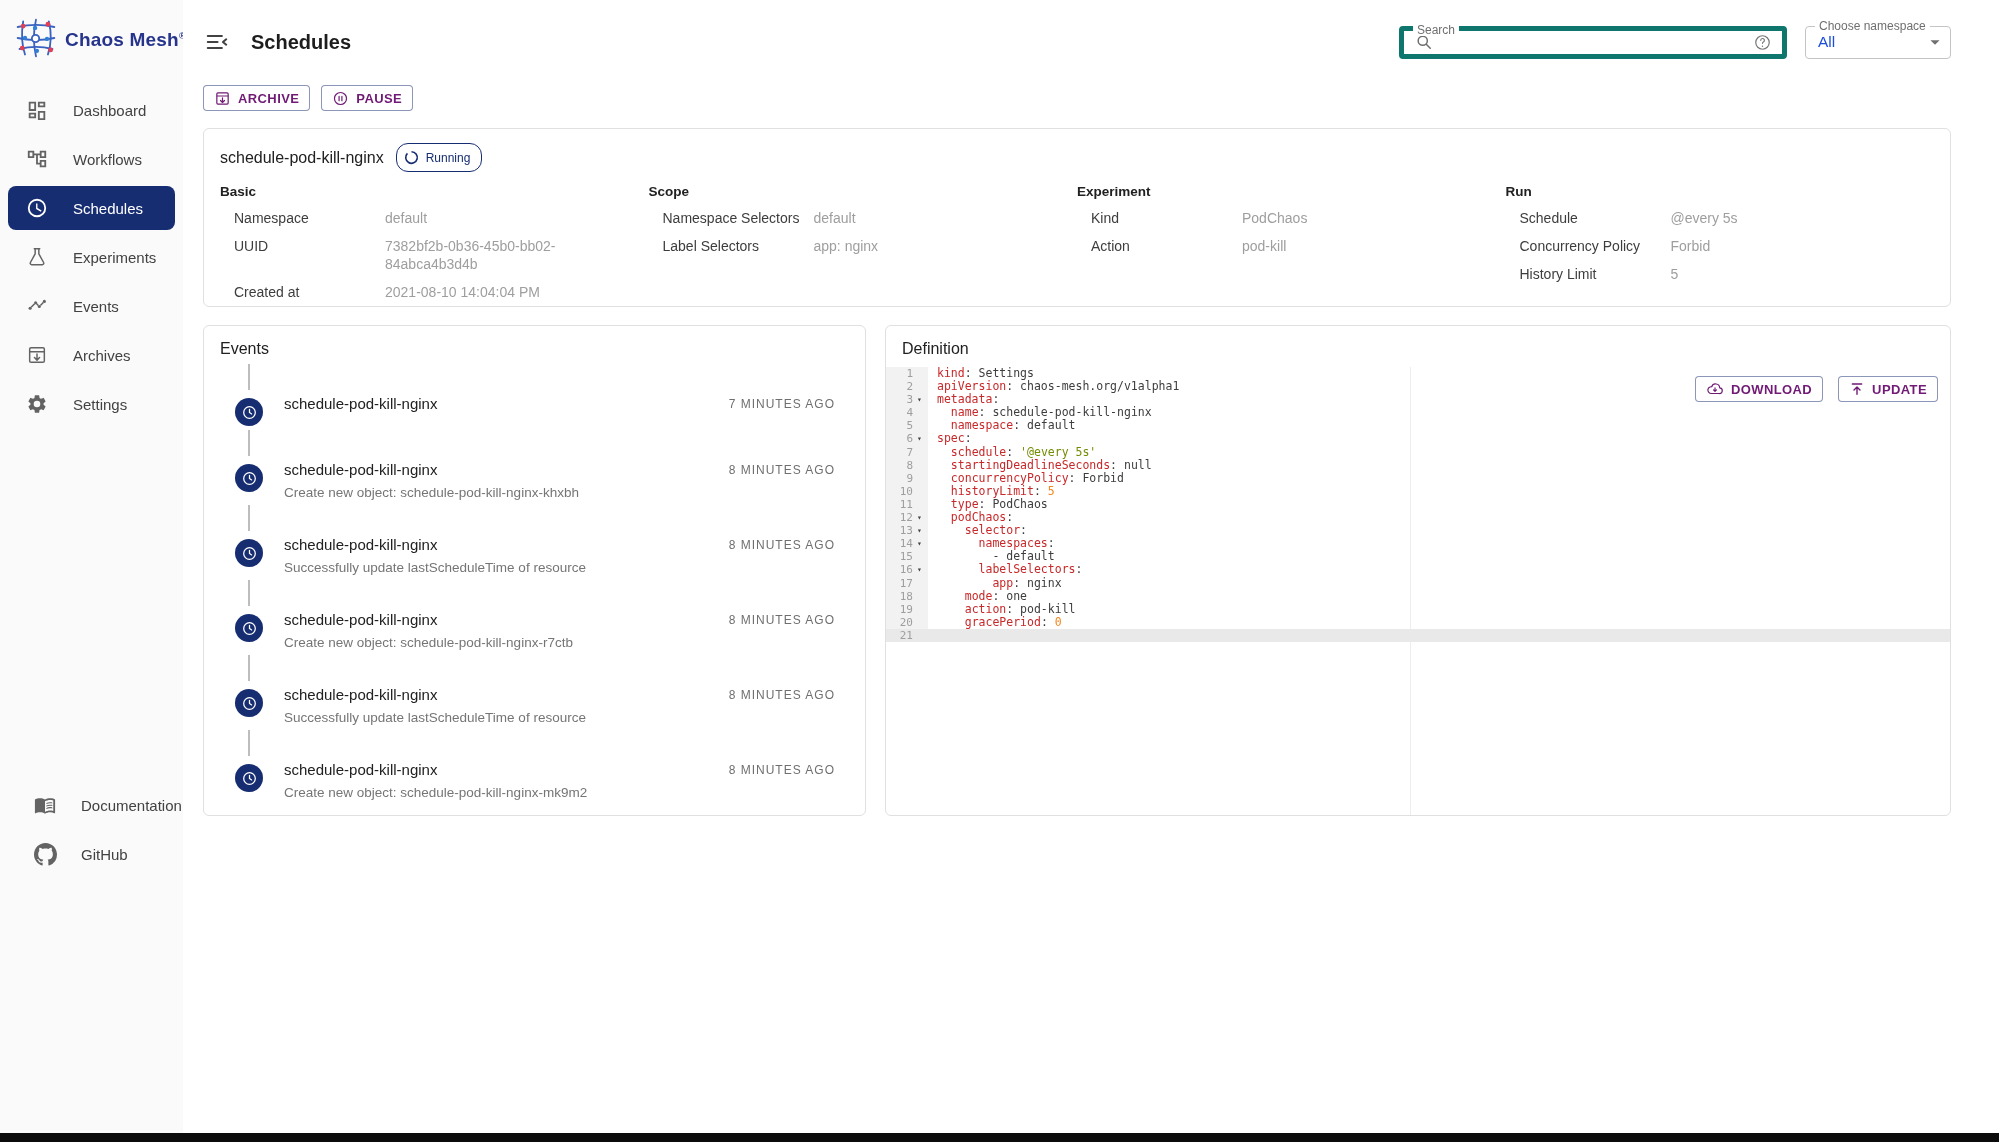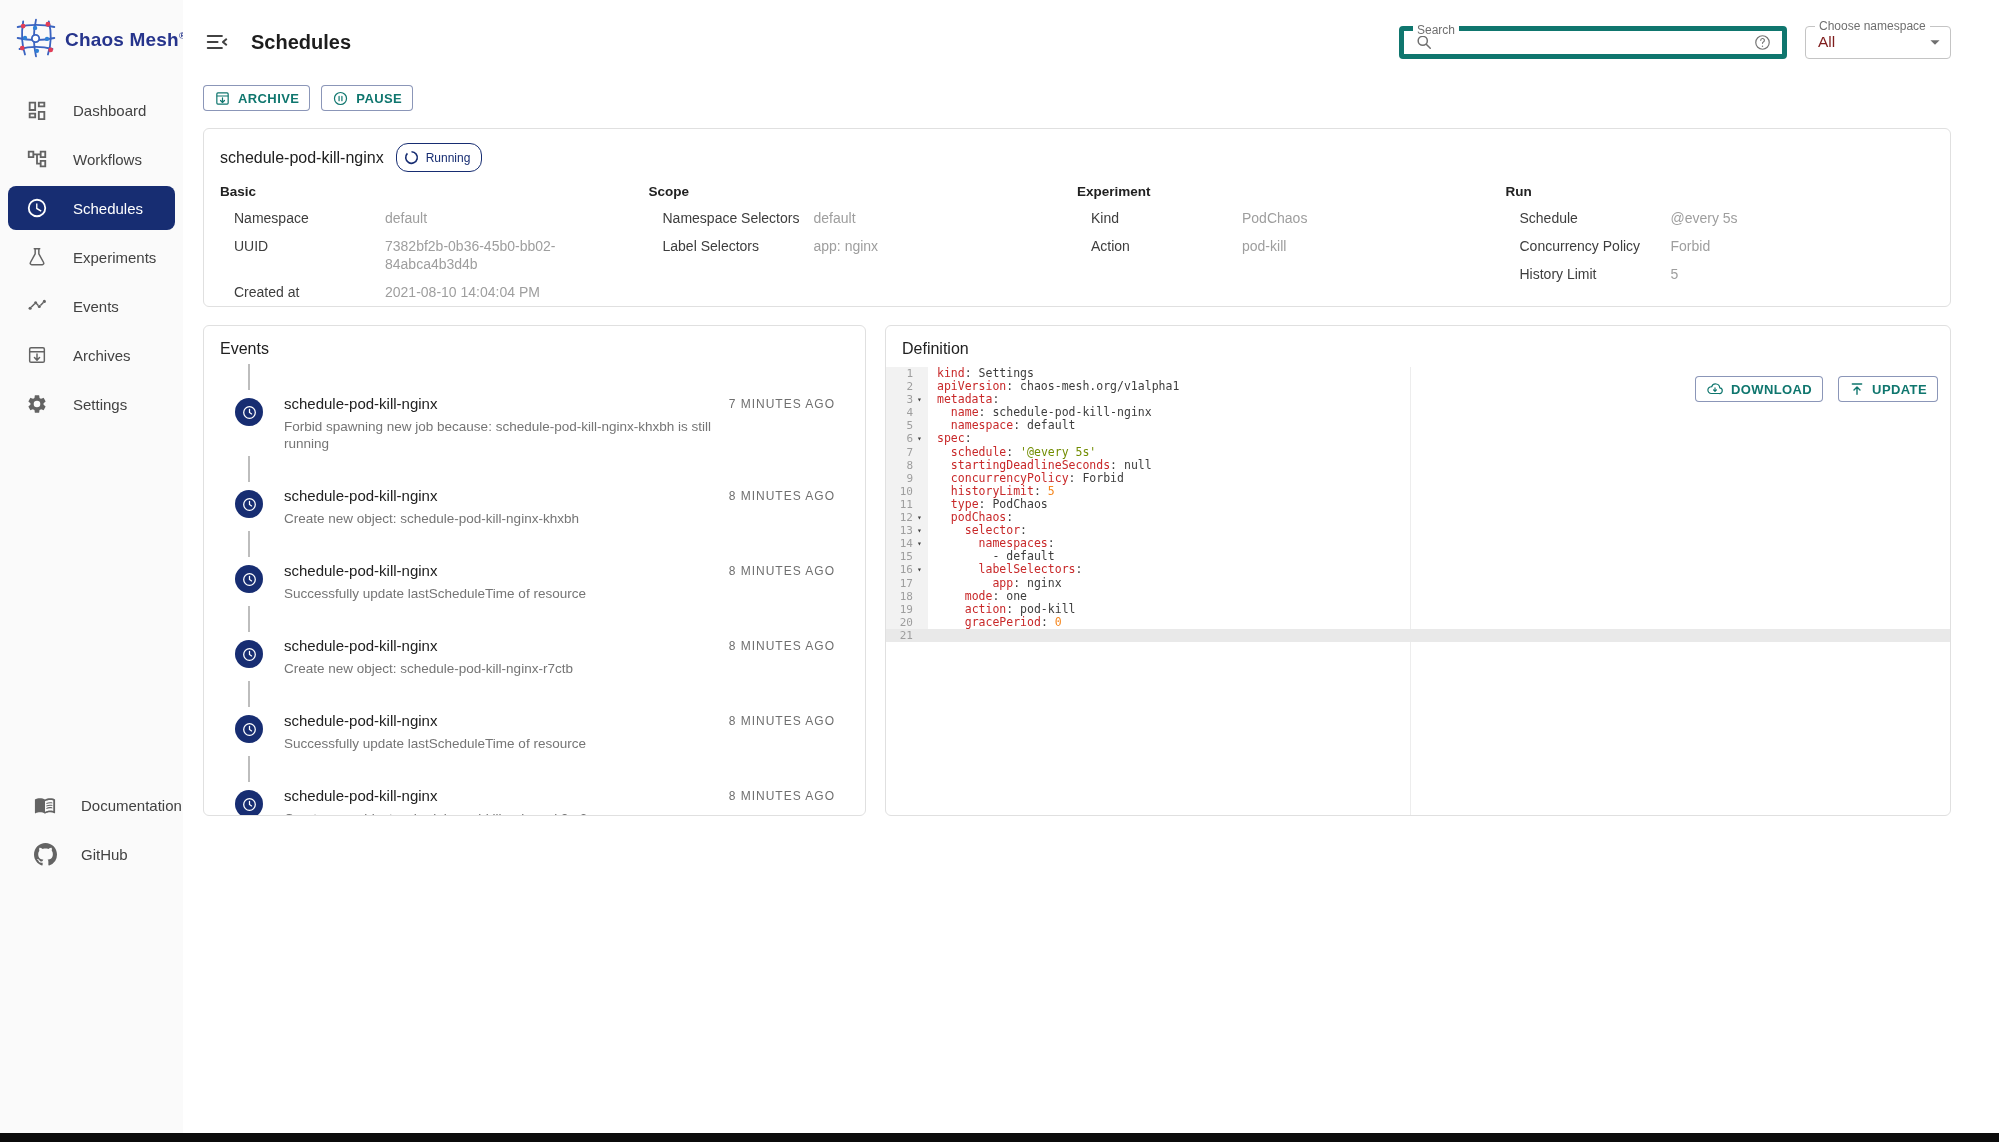--- a/index.html
+++ b/index.html
@@ -28,25 +28,25 @@
   .main-header { display:flex; align-items:center; margin-top:24px; height:36px; }
   .menu-btn { width:28px; height:28px; color:#424242; display:flex; align-items:center; justify-content:center; cursor:pointer; }
   .page-title { font-size:20px; font-weight:600; color:#1d1d1d; margin-left:20px; }
   .header-right { margin-left:auto; display:flex; align-items:center; gap:18px; }
   .search-field { position:relative; width:388px; height:33px; border:5px solid #0f766e; border-radius:4px; display:flex; align-items:center; padding:0 10px; background:#fff; }
   .field-label { position:absolute; top:-7px; left:9px; font-size:12px; color:#6f6f6f; background:#fff; padding:0 4px; line-height:12px; }
   .search-input { border:0; outline:none; flex:1; font-size:15px; margin-left:8px; color:#212121; background:transparent; font-family:inherit; }
   .search-ic { color:#6f6f6f; display:flex; }
   .help-ic { color:#757575; display:flex; cursor:pointer; }
   .ns-select { position:relative; width:146px; height:33px; border:1px solid #c4c4c4; border-radius:4px; display:flex; align-items:center; padding:0 4px 0 12px; cursor:pointer; background:#fff; }
-  .ns-value { font-size:15.5px; color:#7f1d1d; flex:1; }
+  .ns-value { font-size:15.5px; color:#1d4ed8; flex:1; }
   .ns-caret { color:#6f6f6f; display:flex; }
 
   .toolbar { margin-top:25px; display:flex; gap:11px; }
-  .btn { display:inline-flex; align-items:center; gap:7px; height:26px; padding:0 10px; border:1px solid rgba(23,45,114,.5); border-radius:4px; color:#0f766e; font-size:13px; font-weight:700; letter-spacing:.4px; background:#fff; cursor:pointer; font-family:inherit; white-space:nowrap; }
+  .btn { display:inline-flex; align-items:center; gap:7px; height:26px; padding:0 10px; border:1px solid rgba(23,45,114,.5); border-radius:4px; color:#701a75; font-size:13px; font-weight:700; letter-spacing:.4px; background:#fff; cursor:pointer; font-family:inherit; white-space:nowrap; }
   .btn .bic { display:flex; }
 
   .card { background:#fff; border:1px solid #e0e0e0; border-radius:6px; }
 
   
   .schedule-card { margin-top:17px; height:179px; padding:14px 16px; overflow:hidden; }
   .sc-head { display:flex; align-items:center; gap:12px; }
   .sc-name { font-size:16px; color:#212121; }
   .chip { display:inline-flex; align-items:center; gap:7px; height:29px; padding:0 11px 0 7px; border:1px solid #172d72; border-radius:12px; color:#172d72; font-size:12px; }
   .chip .cic { display:flex; }
@@ -336,21 +336,20 @@
             <div class="ev-connector"></div>
             <div class="ev-item">
               <span class="ev-avatar">
                 <svg viewBox="0 0 24 24" width="17" height="17" fill="none" stroke="#fff" stroke-width="1.8">
                   <circle cx="12" cy="12" r="8.2"></circle>
                   <path d="M12 7.5V12l3 2" stroke-linecap="round"></path>
                 </svg>
               </span>
               <div class="ev-body">
                 <div class="ev-name">schedule-pod-kill-nginx</div>
-                <div class="ev-msg">Forbid spawning new job because: schedule-pod-kill-nginx-khxbh is still running</div>
               </div>
               <div class="ev-time">7 MINUTES AGO</div>
             </div>
             <div class="ev-connector"></div>
             <div class="ev-item">
               <span class="ev-avatar">
                 <svg viewBox="0 0 24 24" width="17" height="17" fill="none" stroke="#fff" stroke-width="1.8">
                   <circle cx="12" cy="12" r="8.2"></circle>
                   <path d="M12 7.5V12l3 2" stroke-linecap="round"></path>
                 </svg>

